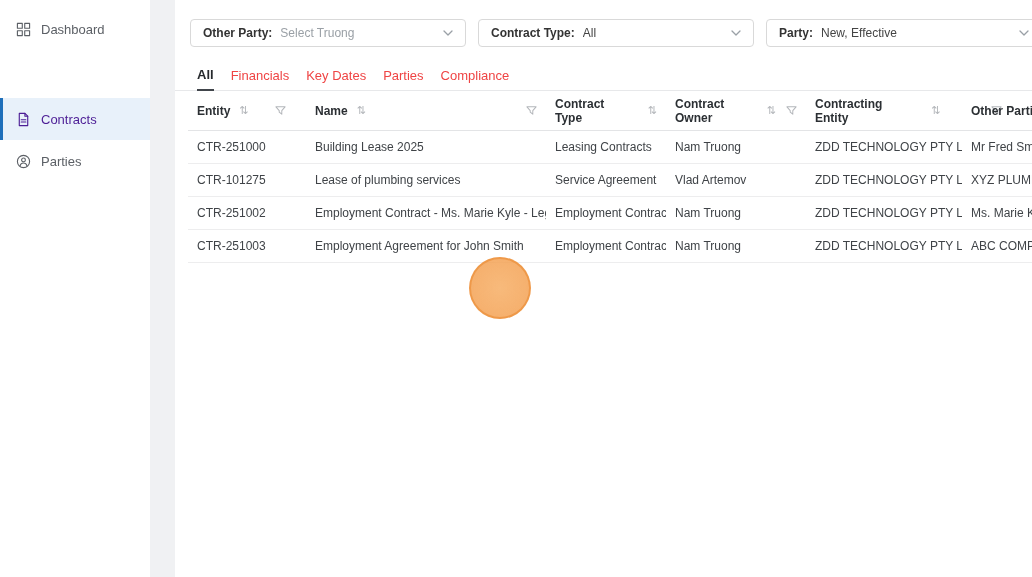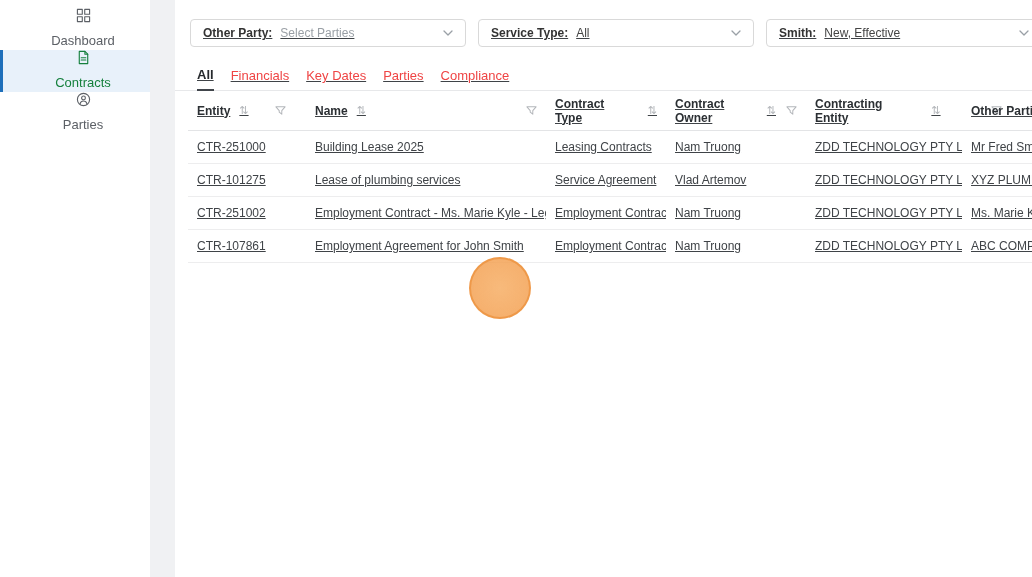--- a/index.html
+++ b/index.html
@@ -15,31 +15,30 @@
   .sidebar {
     position:absolute; left:0; top:0; width:150px; height:577px;
     background:#ffffff;
   }
   .nav { padding-top:8px; }
   .nav-item {
     display:flex; align-items:center; gap:10px;
     height:42px; padding-left:13px;
     font-size:13px; color:#5c6066; cursor:pointer;
     border-left:3px solid transparent;
-    flex-direction:column;
   }
   .nav-item.active {
-    background:#e8f1fa; border-left-color:#1e6fba; color:#15803d;
+    background:#e8f1fa; border-left-color:#1e6fba; color:#4c1d95;margin-top:48px;
   }
   .nav-icon { display:flex; align-items:center; color:inherit; }
 
   
   .main {
     position:absolute; left:175px; top:0; width:857px; height:577px;
-    background:#ffffff; overflow:hidden;text-decoration:underline;
+    background:#ffffff; overflow:hidden;
   }
 
   
   .filter-bar { display:flex; gap:12px; padding:19px 0 0 15px; }
   .filter {
     display:flex; align-items:center;
     width:276px; height:28px; flex:0 0 auto;
     border:1px solid #d9d9d9; border-radius:4px; background:#fff;
     padding:0 12px; cursor:pointer;
   }
@@ -128,40 +127,40 @@
 
   </div>
 </div>
 
 <div class="main">
 
   <div class="filter-bar">
 
     <div class="filter">
       <span class="f-label">Other Party:</span>
-      <span class="f-value placeholder">Select Parties</span>
+      <span class="f-value placeholder">Select Truong</span>
       <span class="chev">
         <svg width="10" height="6" viewBox="0 0 10 6" fill="none" stroke="#9aa0a6" stroke-width="1.3" stroke-linecap="round" stroke-linejoin="round">
             <path d="M1 1l4 4 4-4"></path>
           </svg>
       </span>
     </div>
 
     <div class="filter">
-      <span class="f-label">Service Type:</span>
+      <span class="f-label">Contract Type:</span>
       <span class="f-value">All</span>
       <span class="chev">
         <svg width="10" height="6" viewBox="0 0 10 6" fill="none" stroke="#9aa0a6" stroke-width="1.3" stroke-linecap="round" stroke-linejoin="round">
             <path d="M1 1l4 4 4-4"></path>
           </svg>
       </span>
     </div>
 
     <div class="filter">
-      <span class="f-label">Smith:</span>
+      <span class="f-label">Party:</span>
       <span class="f-value">New, Effective</span>
       <span class="chev">
         <svg width="10" height="6" viewBox="0 0 10 6" fill="none" stroke="#9aa0a6" stroke-width="1.3" stroke-linecap="round" stroke-linejoin="round">
             <path d="M1 1l4 4 4-4"></path>
           </svg>
       </span>
     </div>
 
   </div>
 
@@ -242,21 +241,21 @@
     <div class="row">
       <div class="td col-0">CTR-251002</div>
       <div class="td col-1">Employment Contract - Ms. Marie Kyle - Legal ...</div>
       <div class="td col-2">Employment Contract</div>
       <div class="td col-3">Nam Truong</div>
       <div class="td col-4">ZDD TECHNOLOGY PTY LTD</div>
       <div class="td col-5">Ms. Marie Kyle</div>
     </div>
 
     <div class="row">
-      <div class="td col-0">CTR-107861</div>
+      <div class="td col-0">CTR-251003</div>
       <div class="td col-1">Employment Agreement for John Smith</div>
       <div class="td col-2">Employment Contract</div>
       <div class="td col-3">Nam Truong</div>
       <div class="td col-4">ZDD TECHNOLOGY PTY LTD</div>
       <div class="td col-5">ABC COMPANY</div>
     </div>
 
   </div>
 </div>
 

